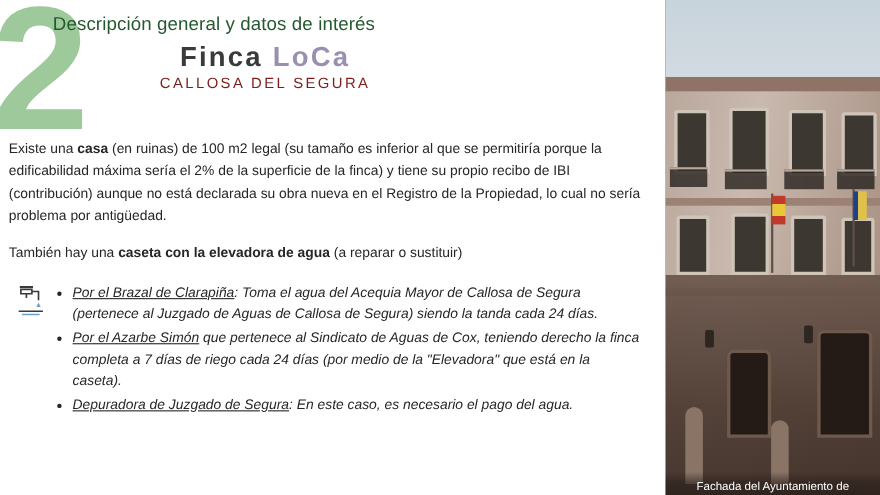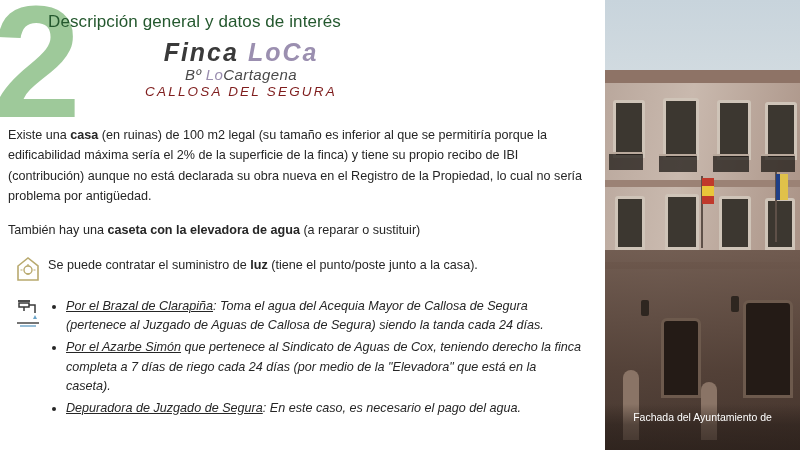--- a/index.html
+++ b/index.html
@@ -42,21 +42,20 @@
     font-size: 17px;
     font-weight: normal;
     color: #24582e;
     letter-spacing: 0.1px;
   }
   .brand {
     margin-top: 6px;
     text-align: center;
     width: 330px;
     margin-left: 28px;
-    font-style: italic;
   }
   .brand .finca {
     font-size: 25px;
     font-weight: bold;
     color: #3a3a3a;
     letter-spacing: 2px;
   }
   .brand .finca .loca {
     color: #9b8fb0;
   }
@@ -205,72 +204,55 @@
     position: absolute;
     width: 16px;
     background: #8a7466;
     border-radius: 8px 8px 0 0;
   }
   .caption {
     position: absolute;
     left: 0;
     bottom: 0;
     width: 195px;
-    padding: 6px 8px 26px 8px;
+    padding: 6px 8px 1px 8px;
     box-sizing: border-box;
     text-align: center;
     color: #ffffff;
     font-size: 10.5px;
     line-height: 1.35;
     background: linear-gradient(rgba(40,30,25,0) 0%, rgba(40,30,25,.55) 45%, rgba(40,30,25,.75) 100%);
   }
 </style>
 </head>
 <body>
 
 <div class="big-number">2</div>
 
 <div class="header">
   <h1>Descripción general y datos de interés</h1>
   <div class="brand">
     <div class="finca">
       <span>Finca</span>
       <span class="loca">LoCa</span>
     </div>
-    <div class="barrio">
-      <span>Bº</span>
-      <span class="lo">Lo</span><span>Cartagena</span>
-    </div>
     <div class="town">CALLOSA DEL SEGURA</div>
   </div>
 </div>
 
 <div class="body-copy">
 
   <p class="para">
     <span>Existe una </span><b>casa</b><span> (en ruinas) de 100 m2 legal (su tamaño es inferior al que se permitiría porque la edificabilidad máxima sería el 2% de la superficie de la finca) y tiene su propio recibo de IBI (contribución) aunque no está declarada su obra nueva en el Registro de la Propiedad, lo cual no sería problema por antigüedad.</span>
   </p>
 
   <p class="para">
     <span>También hay una </span><b>caseta con la elevadora de agua</b><span> (a reparar o sustituir)</span>
   </p>
 
-  <div class="row">
-    <div class="ico">
-      <svg width="26" height="28" viewBox="0 0 26 28" aria-hidden="true">
-        <path d="M3 11 L13 3 L23 11 L23 25 L3 25 Z" fill="none" stroke="#b8a96e" stroke-width="1.6"></path>
-        <circle cx="13" cy="15" r="4" fill="none" stroke="#b8a96e" stroke-width="1.4"></circle>
-        <path d="M11.5 19 h3" stroke="#b8a96e" stroke-width="1.4"></path>
-        <path d="M13 9 v2 M7.5 15 h-2 M20.5 15 h-2" stroke="#b8a96e" stroke-width="1.2"></path>
-      </svg>
-    </div>
-    <div class="txt">
-      <span>Se puede contratar el suministro de </span><b>luz</b><span> (tiene el punto/poste junto a la casa).</span>
-    </div>
-  </div>
 
   <div class="row">
     <div class="ico">
       <svg width="28" height="34" viewBox="0 0 28 34" aria-hidden="true">
         <path d="M5 8 h10 v4 h-10 z" fill="none" stroke="#3a3a3a" stroke-width="1.5"></path>
         <path d="M15 10 h6 v8" fill="none" stroke="#3a3a3a" stroke-width="1.5"></path>
         <path d="M10 12 v4" stroke="#3a3a3a" stroke-width="1.5"></path>
         <path d="M4 6 h12" stroke="#3a3a3a" stroke-width="1.8"></path>
         <path d="M21 20 l-2 4 h4 z" fill="#6aa3c8"></path>
         <path d="M3 28 h22" stroke="#3a3a3a" stroke-width="1.4"></path>

